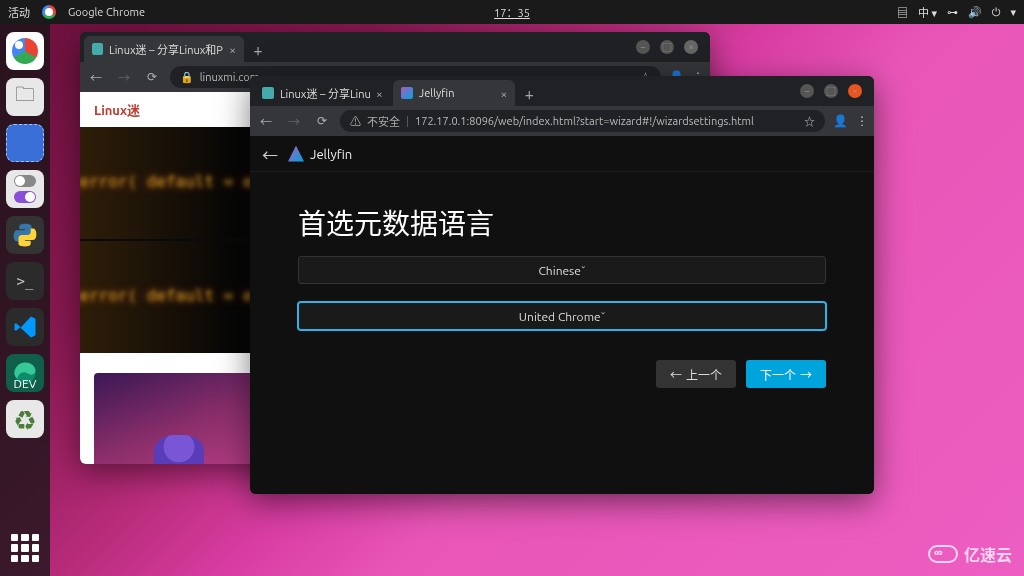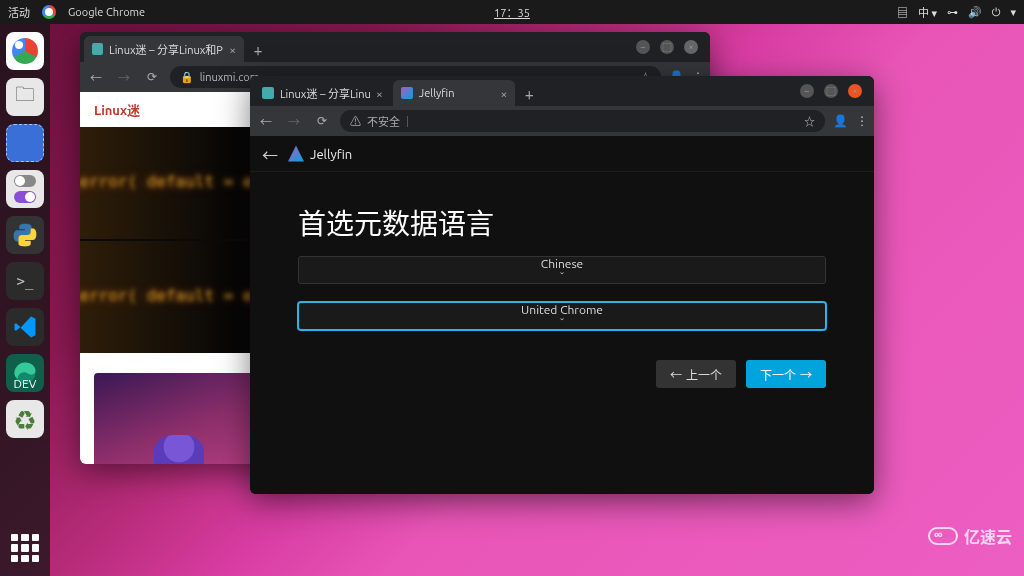--- a/index.html
+++ b/index.html
@@ -68,28 +68,28 @@
 
 .jf-header { height: 36px; display: flex; align-items: center; padding: 0 12px; gap: 10px; border-bottom: 1px solid rgba(255,255,255,0.05); }
 .jf-back { font-size: 16px; color: #ccc; cursor: pointer; }
 .jf-logo { display: flex; align-items: center; gap: 6px; font-size: 13px; color: #eee; }
 .jf-logo-icon { width: 16px; height: 16px; background: linear-gradient(135deg,#aa5cc3,#00a4dc); clip-path: polygon(50% 0, 100% 100%, 0 100%); }
 .jf-content { padding: 30px 48px; }
 .jf-title { font-size: 28px; font-weight: 400; margin-bottom: 14px; color: #fff; }
 .jf-desc { font-size: 11px; color: #bbb; margin-bottom: 18px; }
 .jf-label { font-size: 11px; color: #33b2e8; margin-bottom: 4px; }
 .jf-label.muted { color: #888; }
-.jf-select { width: 100%; height: 28px; background: #1a1a1a; border: 1px solid #333; border-radius: 3px; display: flex; align-items: center; justify-content: flex-end; padding: 0 10px; font-size: 12px; color: #ddd; margin-bottom: 18px; cursor: pointer; flex-direction: column; }
+.jf-select { width: 100%; height: 28px; background: #1a1a1a; border: 1px solid #333; border-radius: 3px; display: flex; align-items: center; justify-content: center; padding: 0 10px; font-size: 12px; color: #ddd; margin-bottom: 18px; cursor: pointer; }
 .jf-select.focused { border-color: #33b2e8; box-shadow: 0 0 0 1px #33b2e8; }
 .jf-buttons { display: flex; gap: 10px; justify-content: flex-end; margin-top: 30px; }
 .jf-btn { height: 28px; padding: 0 14px; display: flex; align-items: center; font-size: 12px; border-radius: 3px; cursor: pointer; gap: 4px; }
 .jf-btn.prev { background: #333; color: #ddd; }
 .jf-btn.next { background: #00a4dc; color: #fff; }
 
-.watermark { position: absolute; right: 12px; bottom: 28px; color: rgba(255,255,255,0.75); font-size: 16px; font-weight: bold; display: flex; align-items: center; gap: 6px; z-index: 200; }
+.watermark { position: absolute; right: 12px; bottom: 10px; color: rgba(255,255,255,0.75); font-size: 16px; font-weight: bold; display: flex; align-items: center; gap: 6px; z-index: 200; }
 .watermark .cloud { width: 30px; height: 18px; border: 2px solid rgba(255,255,255,0.75); border-radius: 10px; position: relative; }
 .watermark .cloud::before { content:'∞'; position:absolute; top:-3px; left:4px; font-size:14px; }
 </style>
 </head>
 <body>
 
 <div class="top-panel">
   <div class="left">
     <span>活动</span>
     <span class="chrome-dot"></span>
@@ -209,20 +209,21 @@
     </div>
   </div>
   <div class="addrbar">
     <span class="navbtn">←</span>
     <span class="navbtn" style="opacity:.4">→</span>
     <span class="navbtn">⟳</span>
     <div class="addr">
       <span class="warn">⚠</span>
       <span class="warn">不安全</span>
       <span style="color:#666">|</span>
+      <span style="white-space:nowrap;overflow:hidden">172.17.0.1:8096/web/index.html?start=wizard#!/wizardsettings.html</span>
       <span style="margin-left:auto">☆</span>
     </div>
     <span class="icon">👤</span>
     <span class="icon">⋮</span>
   </div>
   <div class="page dark">
     <div class="jf-header">
       <span class="jf-back">←</span>
       <div class="jf-logo">
         <span class="jf-logo-icon"></span>

